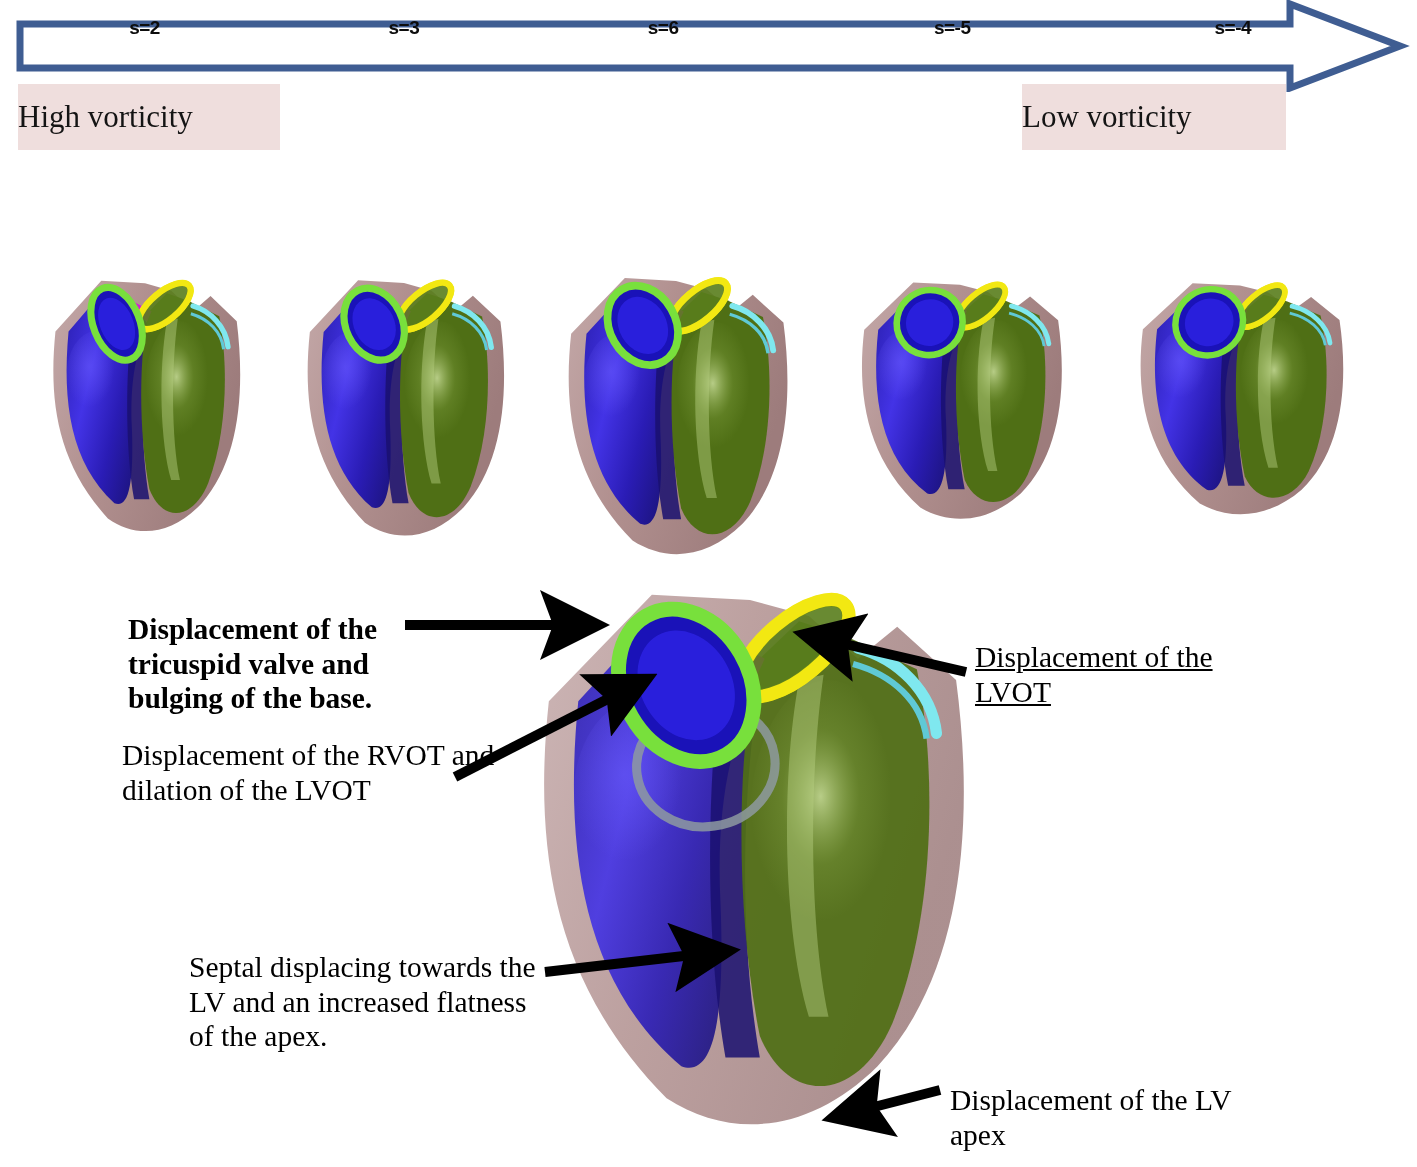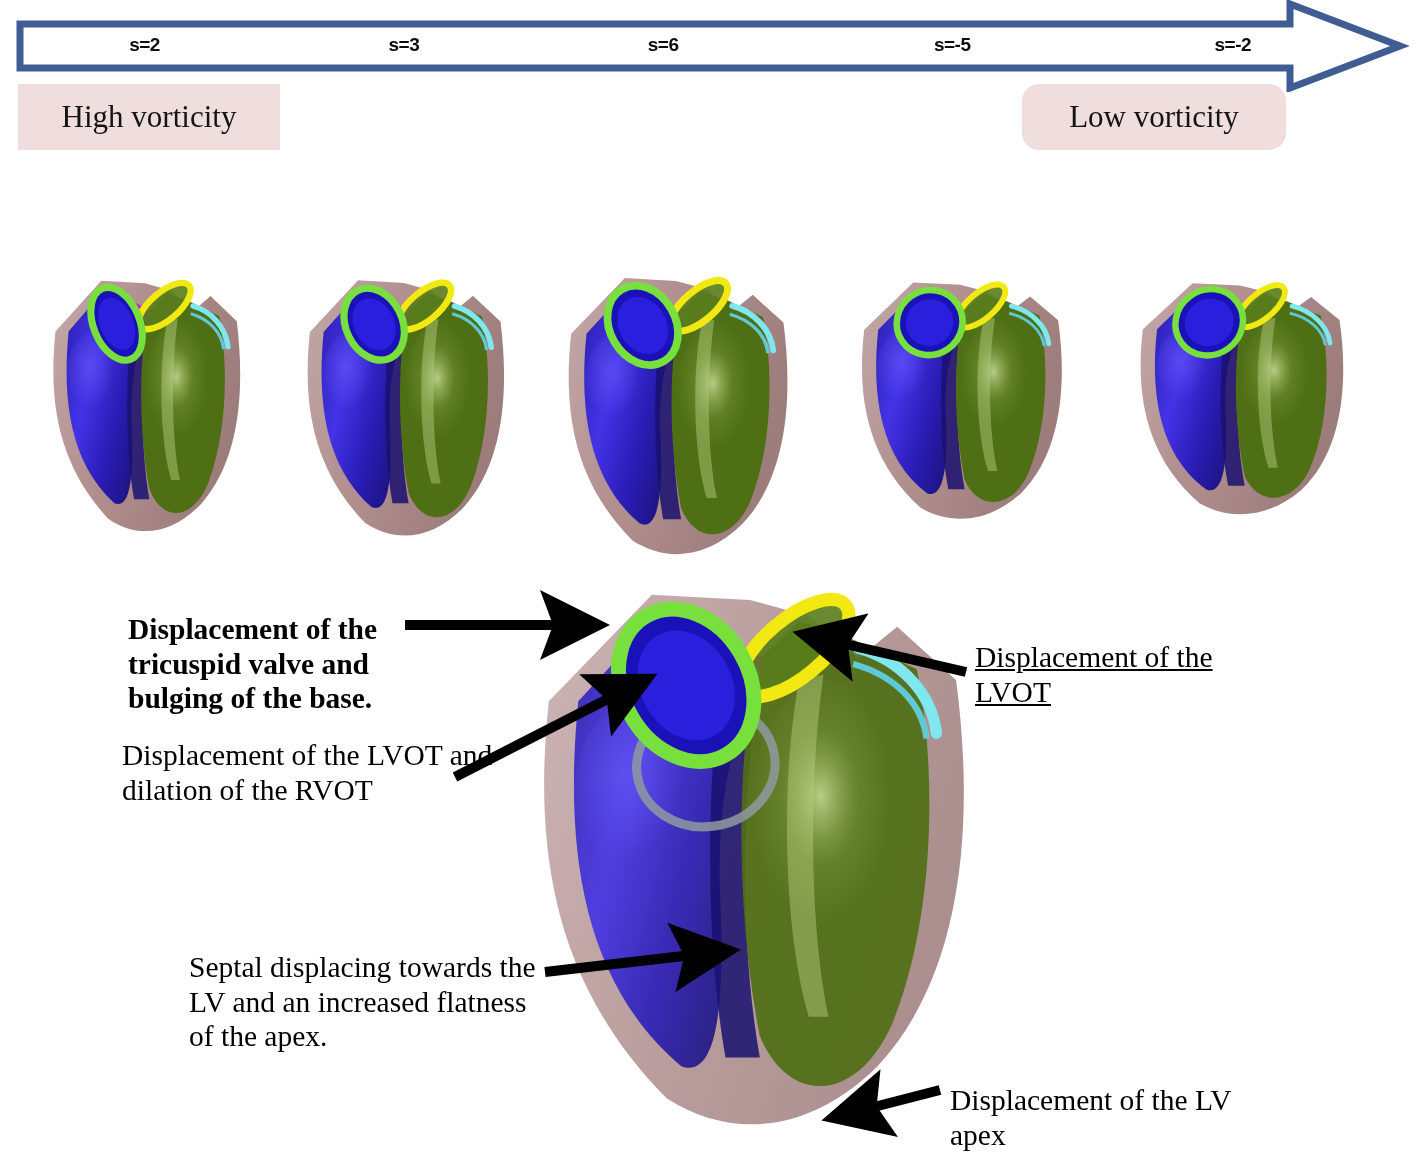--- a/index.html
+++ b/index.html
@@ -1,30 +1,30 @@
 <!DOCTYPE html>
 <html><head>
 <meta charset="utf-8">
 <style>
   html,body{margin:0;padding:0;background:#ffffff;}
   body{width:1417px;height:1167px;position:relative;overflow:hidden;
        font-family:"Liberation Serif",serif;color:#000;}
 
   
   #spectrum-arrow{position:absolute;left:0;top:0;width:1417px;height:92px;}
-  .tick-label{position:absolute;top:34px;font-family:"Liberation Sans",sans-serif;
+  .tick-label{position:absolute;top:17px;font-family:"Liberation Sans",sans-serif;
               font-weight:bold;font-size:19px;color:#0d0d0d;
               transform:translateX(-50%);letter-spacing:-0.5px;white-space:nowrap;}
 
   
   .vort-box{position:absolute;background:#efdedd;display:flex;align-items:center;}
   #high-vorticity-box{left:18px;top:84px;width:262px;height:66px;}
-  #low-vorticity-box{left:1022px;top:84px;width:264px;height:66px;border-radius:17px;}
+  #low-vorticity-box{left:1022px;top:84px;width:264px;height:66px;}
   .vort-box span{font-family:"Liberation Serif",serif;font-size:31px;
-                 color:#141414;width:100%;text-align:center;}
+                 color:#141414;width:100%;text-align:left;}
 
   
   #heart-row{position:absolute;left:0;top:208px;width:1417px;height:330px;}
   .heart-cell{position:absolute;top:0;}
 
   
   #large-heart{position:absolute;left:470px;top:520px;width:560px;height:640px;}
 
   
   .anno{position:absolute;font-family:"Liberation Serif",serif;
@@ -42,21 +42,21 @@
 <body>
 
 <div id="spectrum-arrow">
   <svg width="1417" height="92" viewBox="0 0 1417 92">
     <polygon points="20,24 1290,24 1290,4 1400,46 1290,88 1290,68 20,68" fill="#ffffff" stroke="#3f5d92" stroke-width="7" stroke-linejoin="miter"></polygon>
   </svg>
   <div class="tick-label" style="left:10.2%">s=2</div>
   <div class="tick-label" style="left:28.5%">s=3</div>
   <div class="tick-label" style="left:46.8%">s=6</div>
   <div class="tick-label" style="left:67.2%">s=-5</div>
-  <div class="tick-label" style="left:87.0%">s=-2</div>
+  <div class="tick-label" style="left:87.0%">s=-4</div>
 </div>
 
 <div class="vort-box" id="high-vorticity-box">
   <span>High vorticity</span>
 </div>
 <div class="vort-box" id="low-vorticity-box">
   <span>Low vorticity</span>
 </div>
 
 <div id="heart-row">
@@ -451,16 +451,16 @@
     </marker>
   </defs>
   <line x1="405" y1="625" x2="596" y2="625" stroke="#000" stroke-width="10" marker-end="url(#ah)"></line>
   <line x1="455" y1="777" x2="645" y2="680" stroke="#000" stroke-width="10" marker-end="url(#ah)"></line>
   <line x1="966" y1="672" x2="806" y2="635" stroke="#000" stroke-width="10" marker-end="url(#ah)"></line>
   <line x1="545" y1="972" x2="727" y2="951" stroke="#000" stroke-width="10" marker-end="url(#ah)"></line>
   <line x1="940" y1="1090" x2="835" y2="1117" stroke="#000" stroke-width="10" marker-end="url(#ah)"></line>
 </svg>
 
 <div class="anno" id="anno-tricuspid">Displacement of the tricuspid valve and bulging of the base.</div>
-<div class="anno" id="anno-rvot">Displacement of the LVOT and dilation of the RVOT</div>
+<div class="anno" id="anno-rvot">Displacement of the RVOT and dilation of the LVOT</div>
 <div class="anno" id="anno-lvot">Displacement of the LVOT</div>
 <div class="anno" id="anno-septal">Septal displacing towards the LV and an increased flatness of the apex.</div>
 <div class="anno" id="anno-apex">Displacement of the LV apex</div>
 
 </body></html>

